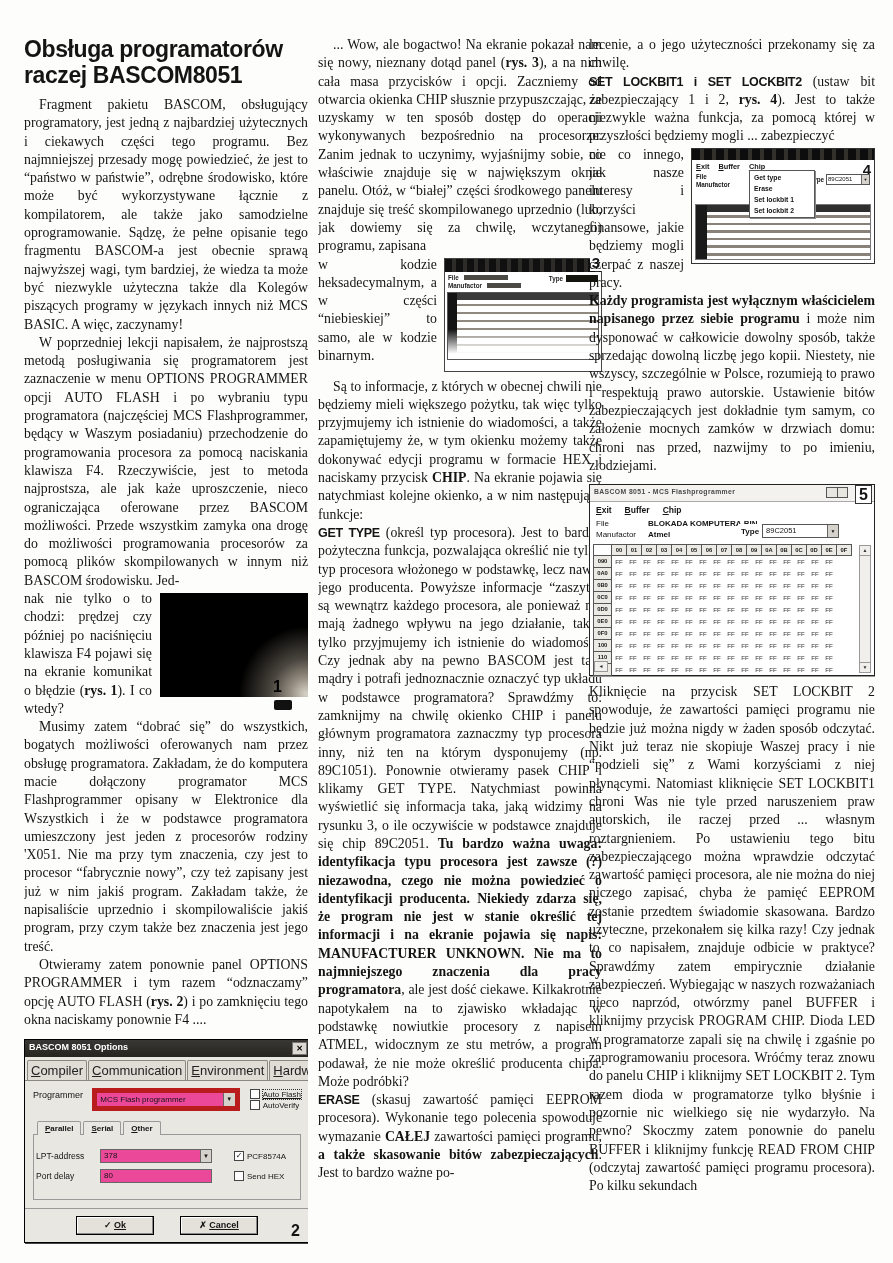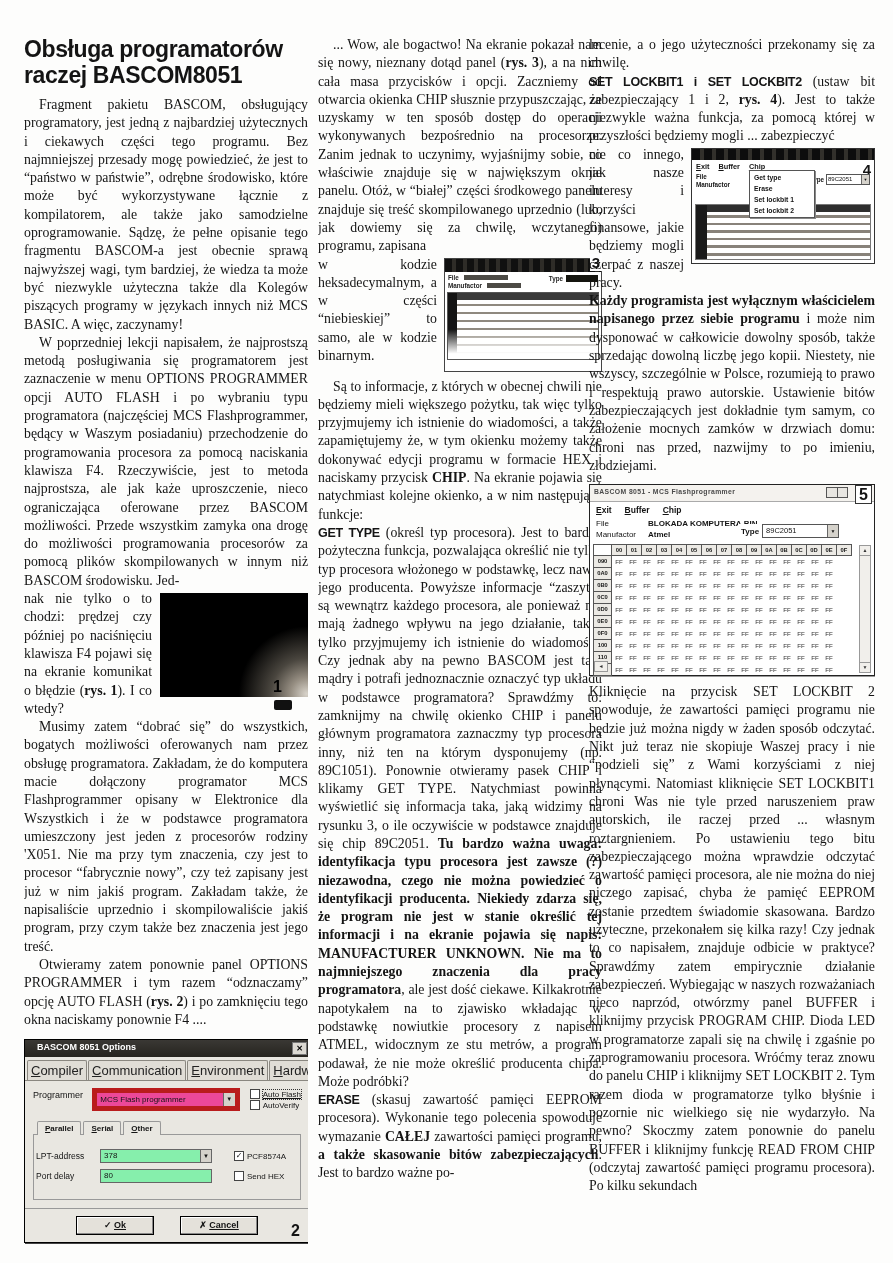--- a/index.html
+++ b/index.html
@@ -21,21 +21,21 @@
   
   .fig1{float:right;width:148px;height:104px;margin:3px 0 14px 8px;position:relative;background:#000;
         background-image:radial-gradient(circle at 99% 97%, #d8d3ca 0%, #968e82 9%, #4a463f 20%, #000 38%);}
   .fig1 .num{position:absolute;right:26px;bottom:1px;font:bold 16px "Liberation Sans",sans-serif;color:#000;}
   .mouseblob{position:absolute;right:16px;bottom:-13px;width:18px;height:10px;background:#111;border-radius:2px;}
 
   
   .dlg{margin-top:10px;width:284px;border:1px solid #000;background:#e9e7e1;box-shadow:1px 1px 0 #444;
        font-family:"Liberation Sans",sans-serif;position:relative;}
   .dlg-title{height:15px;background:linear-gradient(#3a3834,#26241f);color:#fff;font-size:9px;
-       font-weight:bold;padding:2px 12px 0;position:relative;}
+       font-weight:bold;padding:2px 4px 0;position:relative;}
   .dlg-x{position:absolute;right:2px;top:2px;width:13px;height:11px;background:#dcd9d2;color:#000;
        font-size:8px;text-align:center;line-height:11px;border:1px solid #777;font-weight:bold;}
   .dlg-tabs{display:flex;padding:3px 2px 0;border-bottom:1px solid #8a8780;}
   .dlg-tab{font-size:13px;padding:2px 3px;border:1px solid #8a8780;border-bottom:none;
        border-radius:2px 2px 0 0;margin-right:1px;background:#e0ddd6;white-space:nowrap;color:#222;}
   .dlg-tab.active{background:#efede8;font-weight:bold;position:relative;top:1px;}
   .dlg-body{padding:7px 8px 2px;}
   .drow{display:flex;align-items:flex-start;}
   .lblp{font-size:9px;width:62px;padding-top:2px;}
   .combo{width:128px;height:13px;border:5px solid #b91c1c;background:#ec4899;font-size:8px;
@@ -46,21 +46,21 @@
   .cb{display:flex;align-items:center;font-size:8px;margin:1px 0;white-space:nowrap;}
   .cb .bx{width:8px;height:8px;border:1px solid #444;background:#fff;margin-right:3px;
        font-size:8px;line-height:8px;text-align:center;flex:0 0 auto;}
   .cb.focus .lbl{outline:1px dotted #333;text-decoration:underline;}
   .subtabs{margin-top:10px;display:flex;padding-left:4px;}
   .subtab{font-size:8px;font-weight:bold;padding:2px 7px;border:1px solid #999;border-bottom:none;
        border-radius:2px 2px 0 0;margin-right:2px;background:#e9e7e1;}
   .gbox{border:1px solid #999;padding:8px 2px 16px;margin-top:-1px;}
   .frow{display:flex;align-items:center;margin-top:6px;}
   .lbl2{font-size:8.5px;width:64px;}
-  .inputbox{width:104px;height:12px;border:1px solid #666;background:#86efac;font-size:8px;
+  .inputbox{width:104px;height:12px;border:1px solid #666;background:#ec4899;font-size:8px;
        padding:0 3px;line-height:12px;position:relative;}
   .inputbox .arr{position:absolute;right:0;top:0;width:10px;height:100%;background:#d5d2cb;
        border-left:1px solid #666;font-size:6px;text-align:center;line-height:12px;}
   .frow .cb{margin-left:22px;}
   .btnrow{display:flex;justify-content:center;gap:26px;padding:7px 0;border-top:1px solid #999;
        margin-top:6px;position:relative;}
   .btn{min-width:64px;height:17px;border:1px solid #000;background:#e4e1da;font-size:9px;
        font-weight:bold;text-align:center;line-height:16px;box-shadow:inset -1px -1px 0 #888, inset 1px 1px 0 #fff;
        padding:0 6px;}
   .dlg-num{position:absolute;right:9px;bottom:2px;font:bold 16px "Liberation Sans",sans-serif;}

